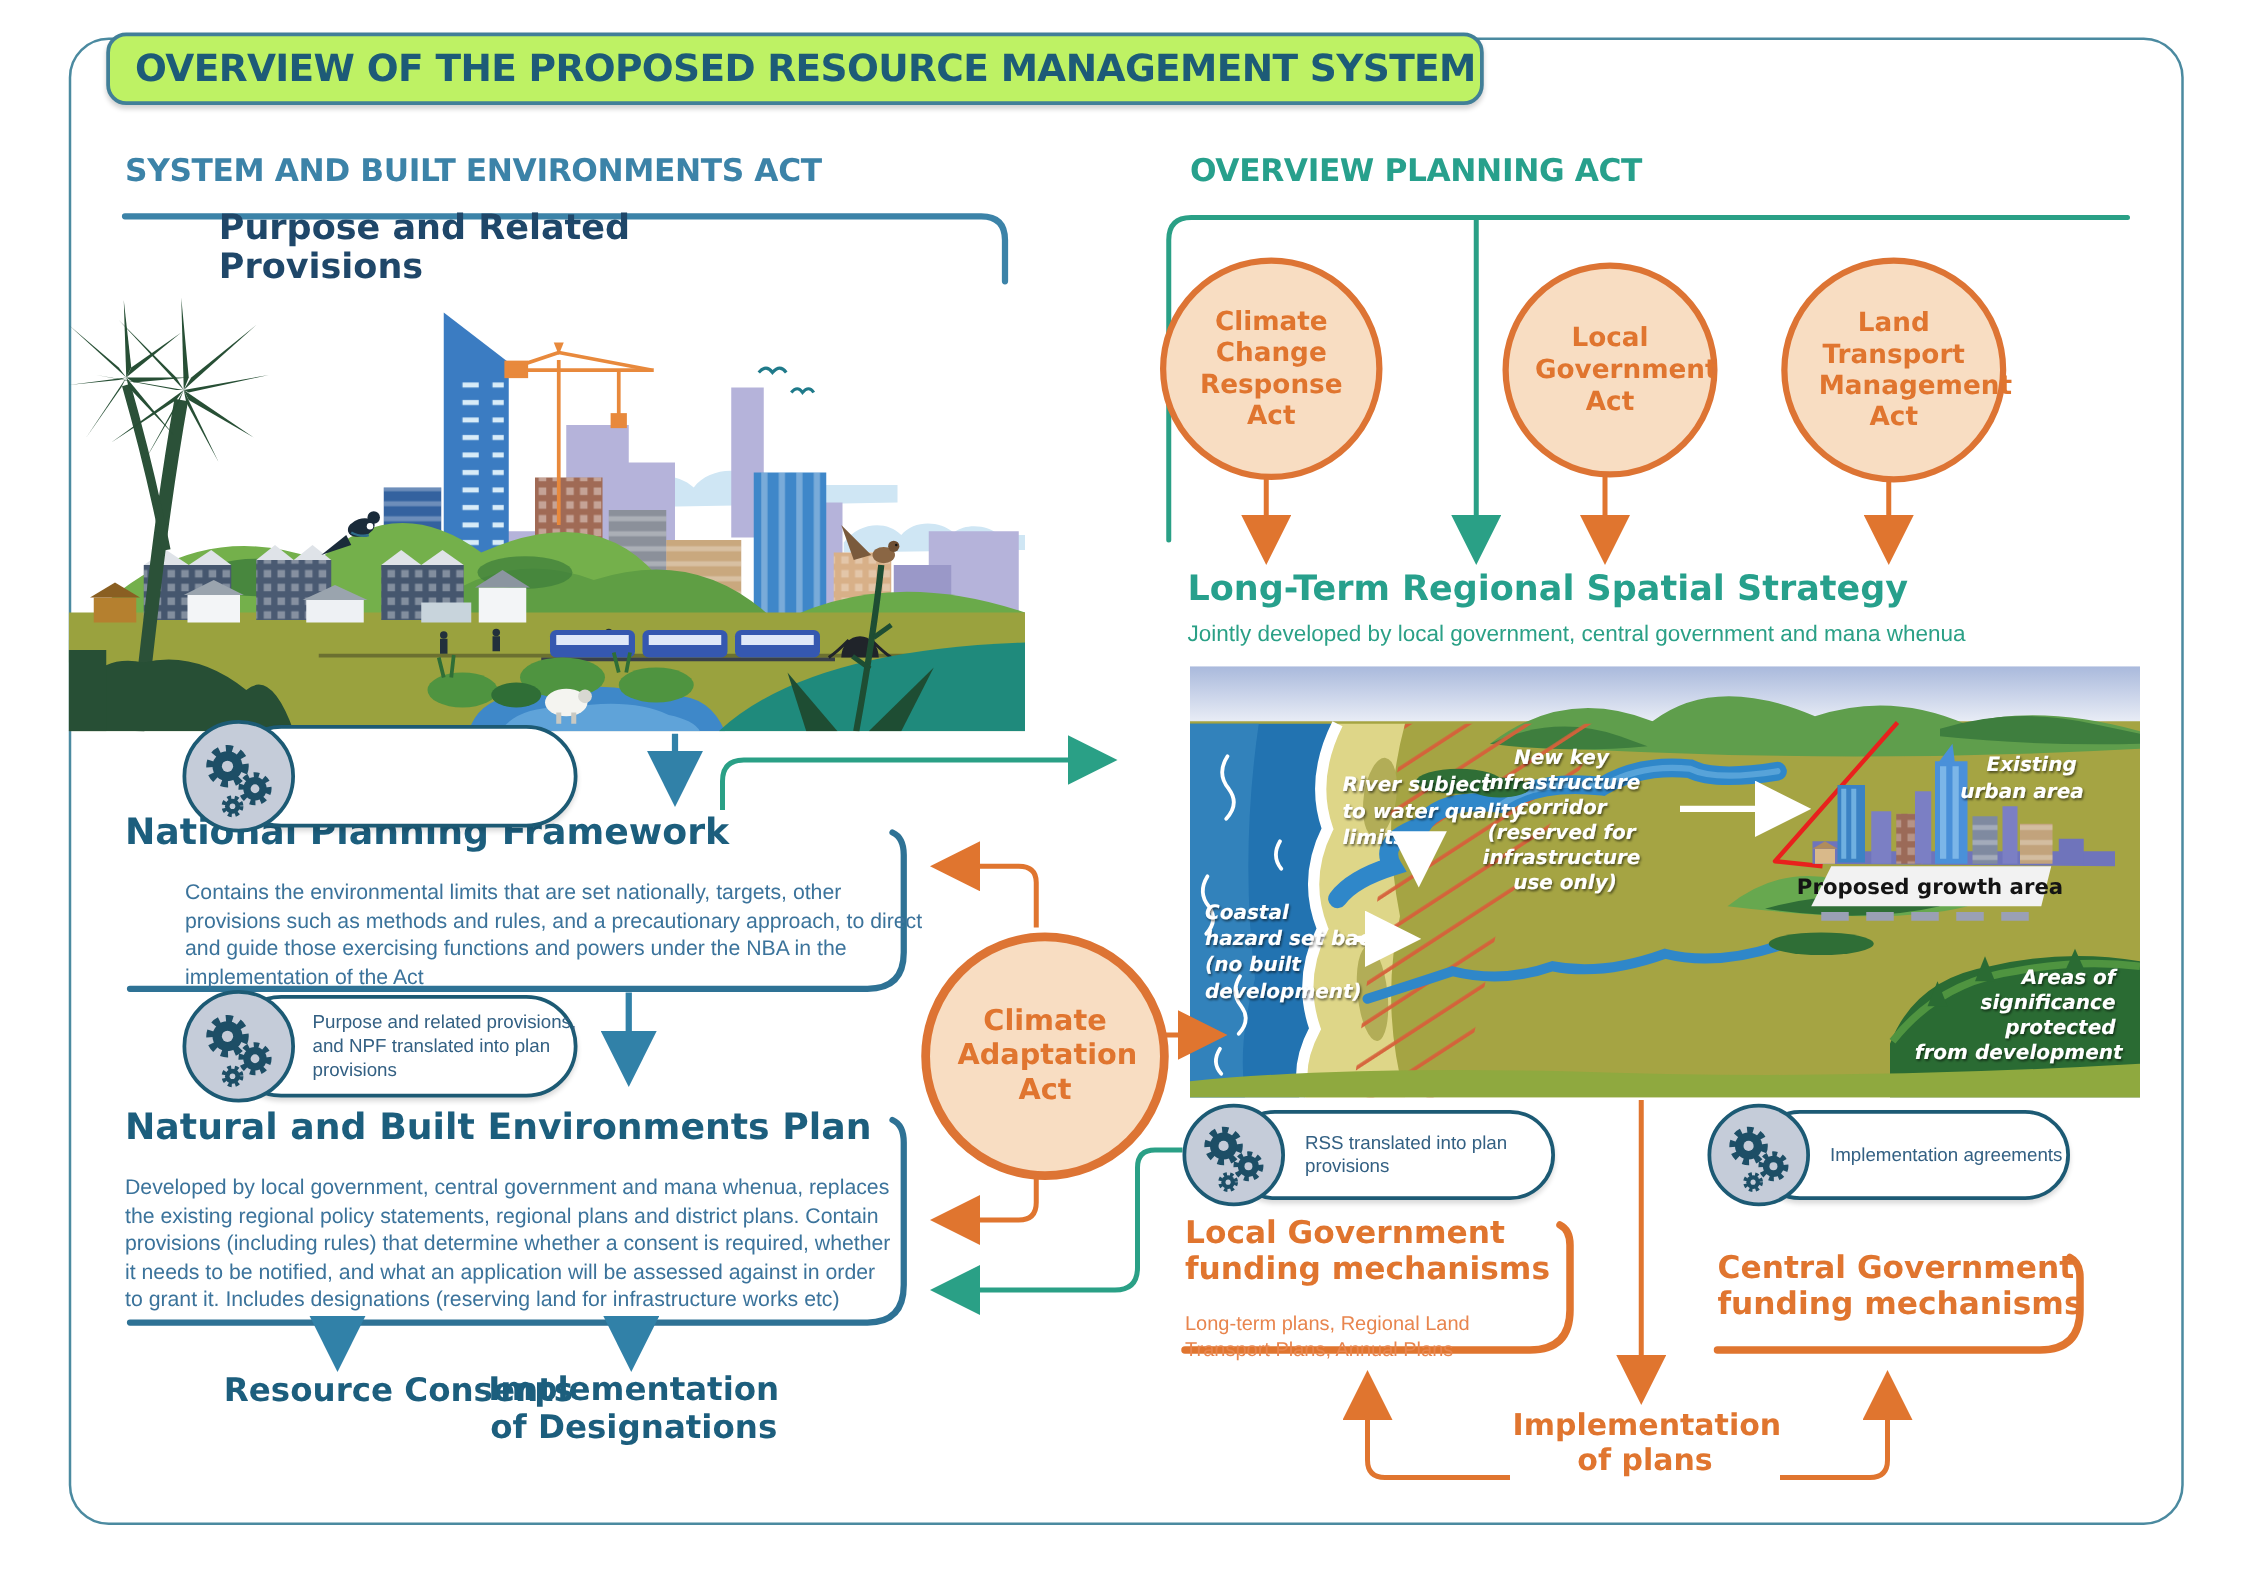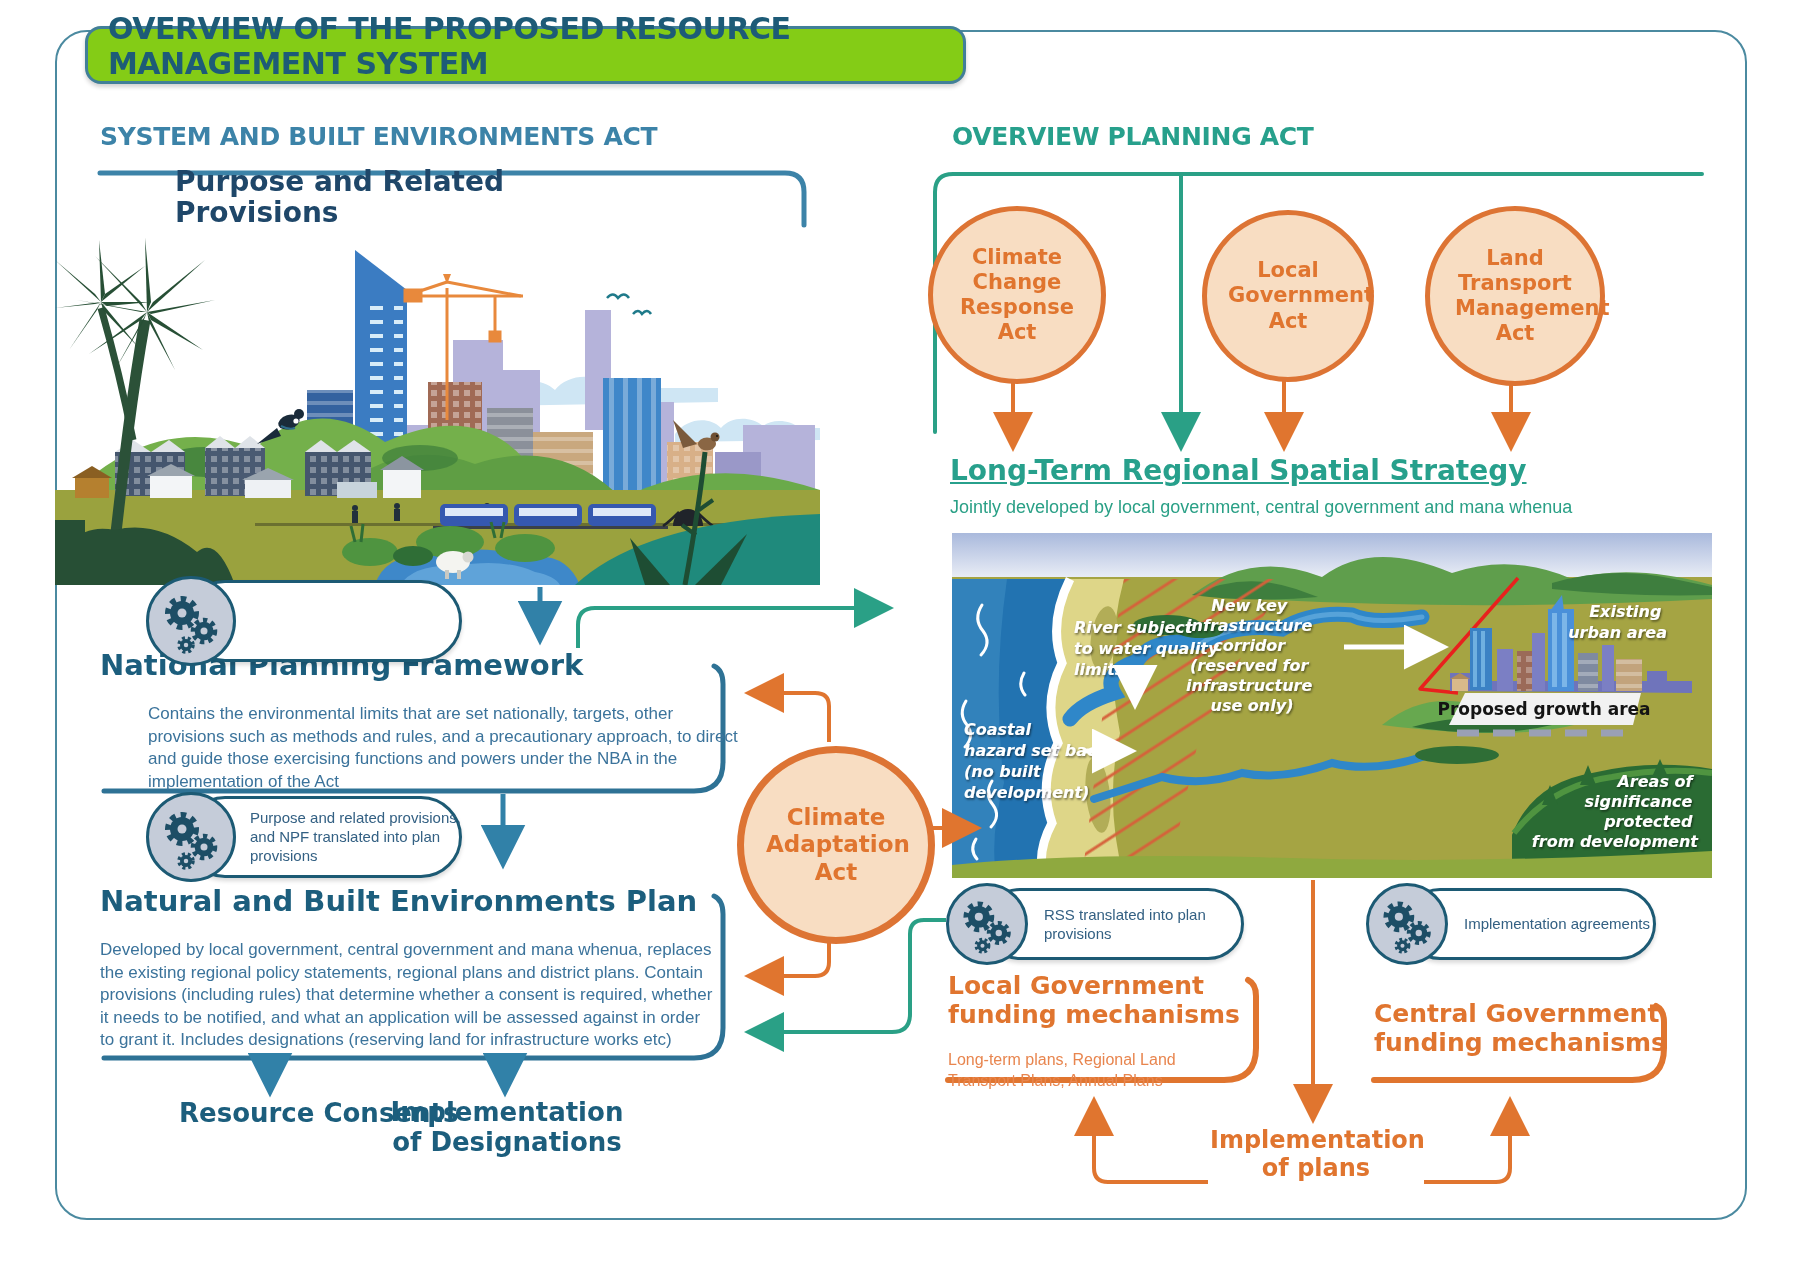--- a/index.html
+++ b/index.html
@@ -1,38 +1,38 @@
 <!DOCTYPE html>
 <html><head>
 <meta charset="utf-8">
 <style>
   html,body{margin:0;padding:0;background:#fff;}
   body{width:1800px;height:1273px;position:relative;font-family:"Liberation Sans",sans-serif;overflow:hidden;}
   .abs{position:absolute;}
   .page-frame{left:55px;top:30px;width:1688px;height:1186px;border:2.5px solid #4b8aa0;border-radius:32px;background:#fff;}
-  .title-pill{left:85px;top:26px;width:881px;height:58px;background:#84cc16;border:3px solid #417f98;border-radius:16px;
-    box-shadow:0 3px 4px rgba(0,0,0,.18);display:flex;align-items:flex-end;padding-left:20px;box-sizing:border-box;z-index:6;}
+  .title-pill{left:85px;top:26px;width:1102px;height:58px;background:#bef264;border:3px solid #417f98;border-radius:16px;
+    box-shadow:0 3px 4px rgba(0,0,0,.18);display:flex;align-items:center;padding-left:20px;box-sizing:border-box;z-index:6;}
   .title-pill h1{margin:0;font-family:"DejaVu Sans",sans-serif;font-size:30px;letter-spacing:-.5px;color:#1d5b77;}
   .h-sec{font-family:"DejaVu Sans",sans-serif;font-weight:bold;font-size:25px;letter-spacing:-.3px;z-index:5;}
   .nba-h{color:#3c83a8;left:100px;top:122px;}
   .spa-h{color:#27a08c;left:952px;top:122px;}
   .h-big{font-family:"DejaVu Sans",sans-serif;font-weight:bold;color:#1c5e7d;z-index:5;}
   .purpose-h{left:175px;top:166px;width:340px;font-size:28px;line-height:1.12;color:#1f4769;}
   .purpose-txt{left:372px;top:158px;width:338px;font-style:italic;font-size:16.5px;line-height:1.28;color:#2e7ba3;z-index:5;}
   .purpose-txt p{margin:0 0 13px 0;}
   .purpose-txt p.centered{text-align:center;}
   .npf-h{left:100px;top:648px;font-size:29px;}
   .nbep-h{left:100px;top:884px;font-size:29px;}
   .body-txt{font-size:17px;line-height:1.33;color:#3b739b;z-index:5;}
   .npf-b{left:100px;top:703px;width:600px;margin-left:48px;}
   .nbep-b{left:100px;top:939px;width:618px;}
   .out-label{font-family:"DejaVu Sans",sans-serif;font-weight:bold;font-size:26px;color:#1c5e7d;z-index:5;}
   .consents{left:155px;top:1098px;margin-left:24px;}
   .designations{left:388px;top:1098px;width:238px;text-align:center;line-height:1.15;}
-  .rss-h{left:950px;top:454px;font-size:28px;color:#27a08c;text-decoration:underline;}
+  .rss-h{left:950px;top:454px;font-size:28px;color:#27a08c;}
   .rss-sub{left:950px;top:497px;font-size:18px;color:#2aa086;z-index:5;}
   .circle{border-radius:50%;background:#f8ddc2;border:5px solid #dd7434;display:flex;align-items:center;justify-content:center;
     text-align:center;z-index:5;font-family:"DejaVu Sans",sans-serif;font-weight:bold;color:#e0752f;}
   .c1{left:928px;top:206px;width:168px;height:168px;font-size:21px;line-height:1.2;}
   .c2{left:1202px;top:210px;width:162px;height:162px;font-size:21px;line-height:1.2;}
   .c3{left:1425px;top:206px;width:170px;height:170px;font-size:21px;line-height:1.2;}
   .c1 span,.c2 span,.c3 span{width:120px;}
   .climate{left:737px;top:746px;width:184px;height:184px;border-width:7px;font-size:23px;line-height:1.18;}
   .climate span{width:140px;}
   .badge{z-index:6;}

